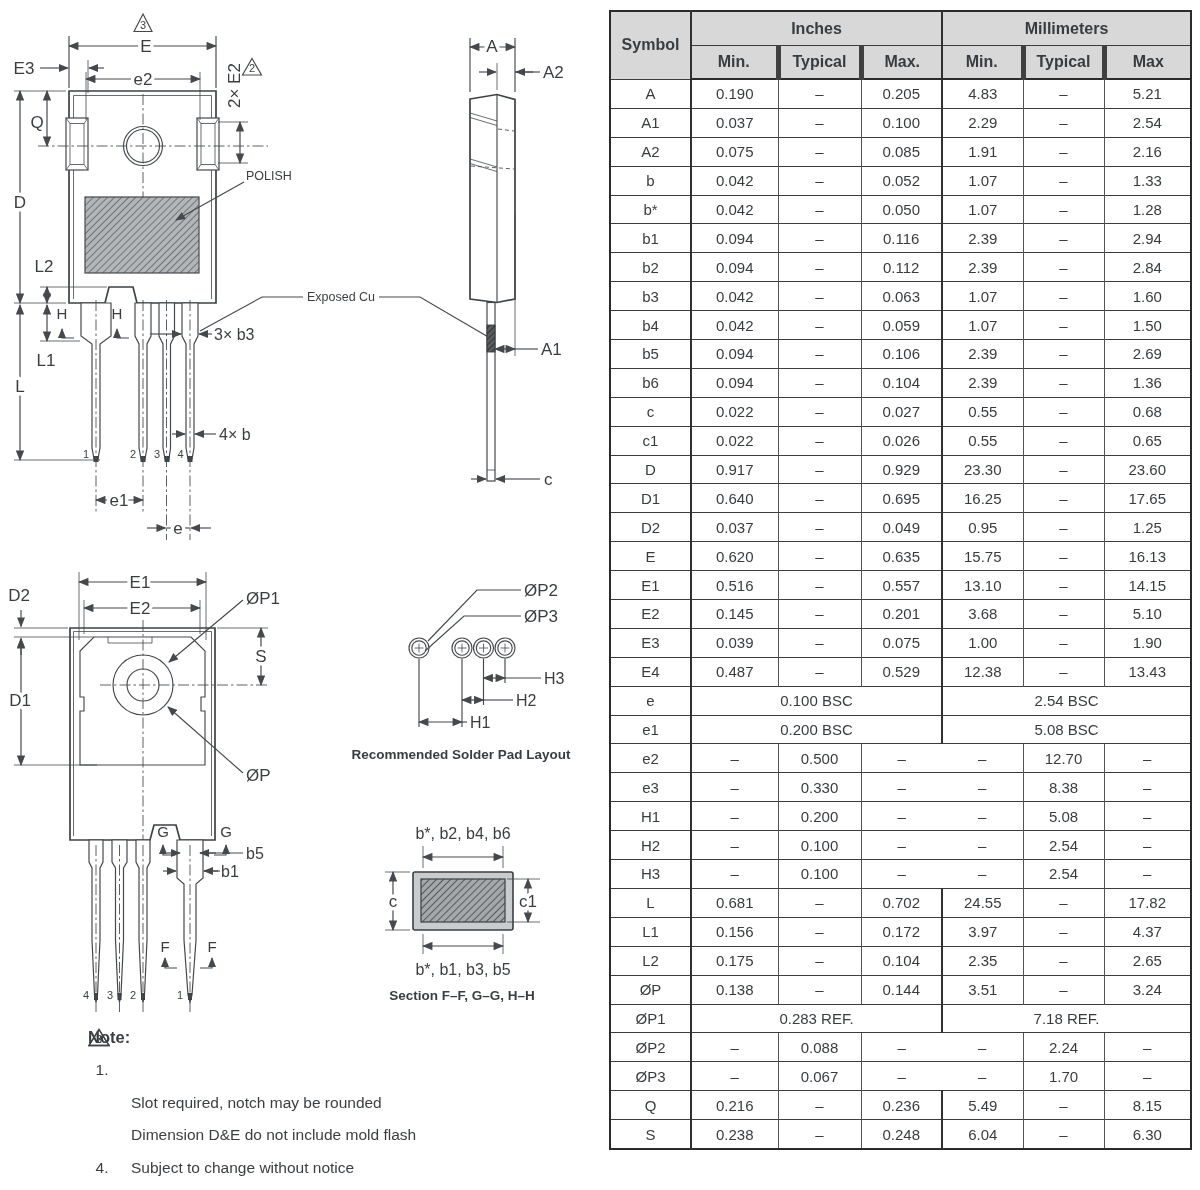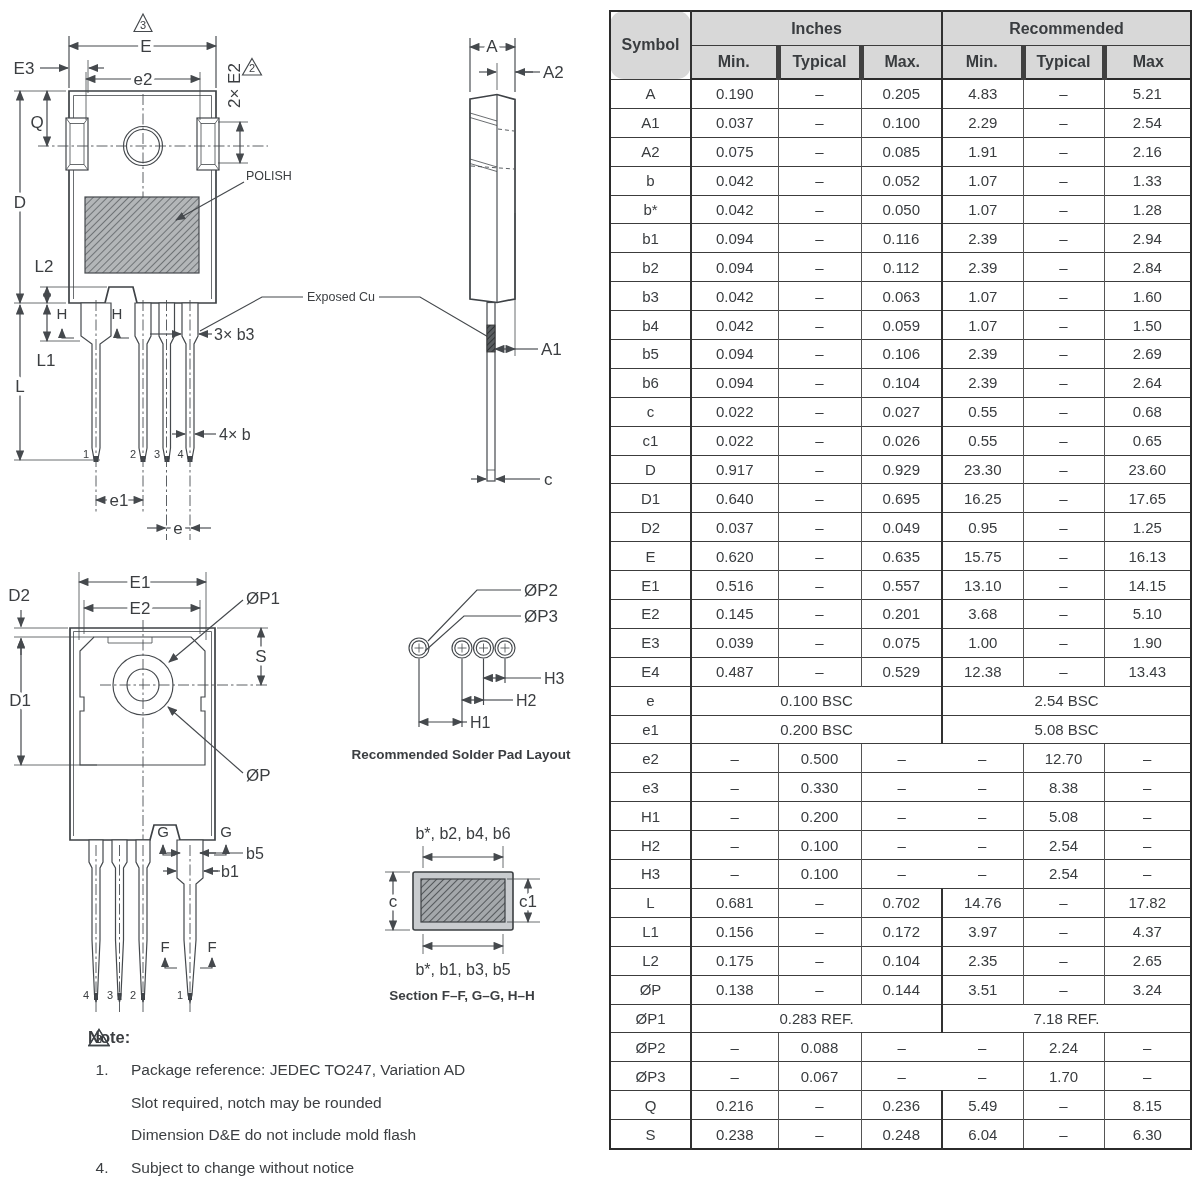--- a/index.html
+++ b/index.html
@@ -20,21 +20,21 @@
   text.ttl{font-size:13.5px;font-weight:bold;}
   .halo{paint-order:stroke;stroke:#ffffff;stroke-width:7px;stroke-linejoin:round;}
   
   .tablewrap{position:absolute;left:609px;top:10px;width:581px;}
   table{border-collapse:collapse;table-layout:fixed;width:581px;
         font-size:15px;color:#393c3f;border:2.5px solid #2b2b2b;}
   th,td{padding:0;text-align:center;vertical-align:middle;}
   th{background:#d8d8d8;font-weight:bold;font-size:16px;border-left:5px solid #404040;}
   tr.h1 th{height:33px;border-bottom:1.4px solid #3c3c3c;text-align:center;}
   tr.h2 th{height:32px;border-bottom:2.4px solid #2b2b2b;}
-  th.symh{border-left:none;border-radius:14px;}
+  th.symh{border-left:none;}
   td{height:27.9px;border-top:1.45px solid #3c3c3c;border-left:1px solid #555;}
   td:first-child{border-left:none;}
   td.sym{border-right:2px solid #313131;}
   th.gl,td.gl{border-left:2px solid #313131;}
   td.nl{border-left:none;}
   
   .notes{position:absolute;left:88px;top:1028px;width:505px;}
   .notes-title{font-size:16.5px;font-weight:bold;margin-bottom:13px;}
   .note-item{display:flex;align-items:flex-start;margin-bottom:12.5px;font-size:15.5px;line-height:20px;}
   .nmark{width:28px;flex:0 0 28px;text-align:center;}
@@ -367,21 +367,20 @@
     <line class="dim" x1="423" y1="946" x2="503" y2="946"></line>
     <text class="t md2" x="463" y="975" text-anchor="middle">b*, b1, b3, b5</text>
     <text class="ttl t" x="462" y="1000" text-anchor="middle">Section F–F, G–G, H–H</text>
   </g>
 </svg>
 
 <div class="notes">
   <div class="notes-title">Note:</div>
   <div class="note-item">
     <span class="nmark">1.</span>
-    <span class="ntext">Package reference: JEDEC TO247, Variation AD</span>
   </div>
   <div class="note-item">
     <span class="nmark">
       <svg width="22" height="19" viewBox="0 0 22 19">
             <polygon points="11,1.5 21,17.5 1,17.5" fill="none" stroke="#3f4448" stroke-width="1.3"></polygon>
             <text x="11" y="15" text-anchor="middle" font-size="10" font-family="Liberation Sans, sans-serif" fill="#3b3e41">2</text>
           </svg>
     </span>
     <span class="ntext">Slot required, notch may be rounded</span>
   </div>
@@ -408,21 +407,21 @@
           <col style="width:83px">
       <col style="width:81px">
           <col style="width:81px">
           <col style="width:81px">
           <col style="width:87px">
     </colgroup>
     <thead>
       <tr class="h1">
         <th rowspan="2" class="symh">Symbol</th>
         <th colspan="3" class="gl">Inches</th>
-        <th colspan="3" class="gl">Recommended</th>
+        <th colspan="3" class="gl">Millimeters</th>
       </tr>
       <tr class="h2">
         <th class="gl">Min.</th>
         <th>Typical</th>
         <th>Max.</th>
         <th class="gl">Min.</th>
         <th>Typical</th>
         <th>Max</th>
       </tr>
     </thead>
@@ -517,21 +516,21 @@
             <td>–</td>
             <td>2.69</td>
           </tr>
           <tr>
             <td class="sym">b6</td>
             <td>0.094</td>
             <td>–</td>
             <td>0.104</td>
             <td class="gl">2.39</td>
             <td>–</td>
-            <td>2.64</td>
+            <td>1.36</td>
           </tr>
           <tr>
             <td class="sym">c</td>
             <td>0.022</td>
             <td>–</td>
             <td>0.027</td>
             <td class="gl">0.55</td>
             <td>–</td>
             <td>0.68</td>
           </tr>
@@ -669,21 +668,21 @@
             <td>–</td>
             <td class="nl">–</td>
             <td>2.54</td>
             <td>–</td>
           </tr>
           <tr>
             <td class="sym">L</td>
             <td>0.681</td>
             <td>–</td>
             <td>0.702</td>
-            <td class="gl">14.76</td>
+            <td class="gl">24.55</td>
             <td>–</td>
             <td>17.82</td>
           </tr>
           <tr>
             <td class="sym">L1</td>
             <td>0.156</td>
             <td>–</td>
             <td>0.172</td>
             <td class="gl">3.97</td>
             <td>–</td>

